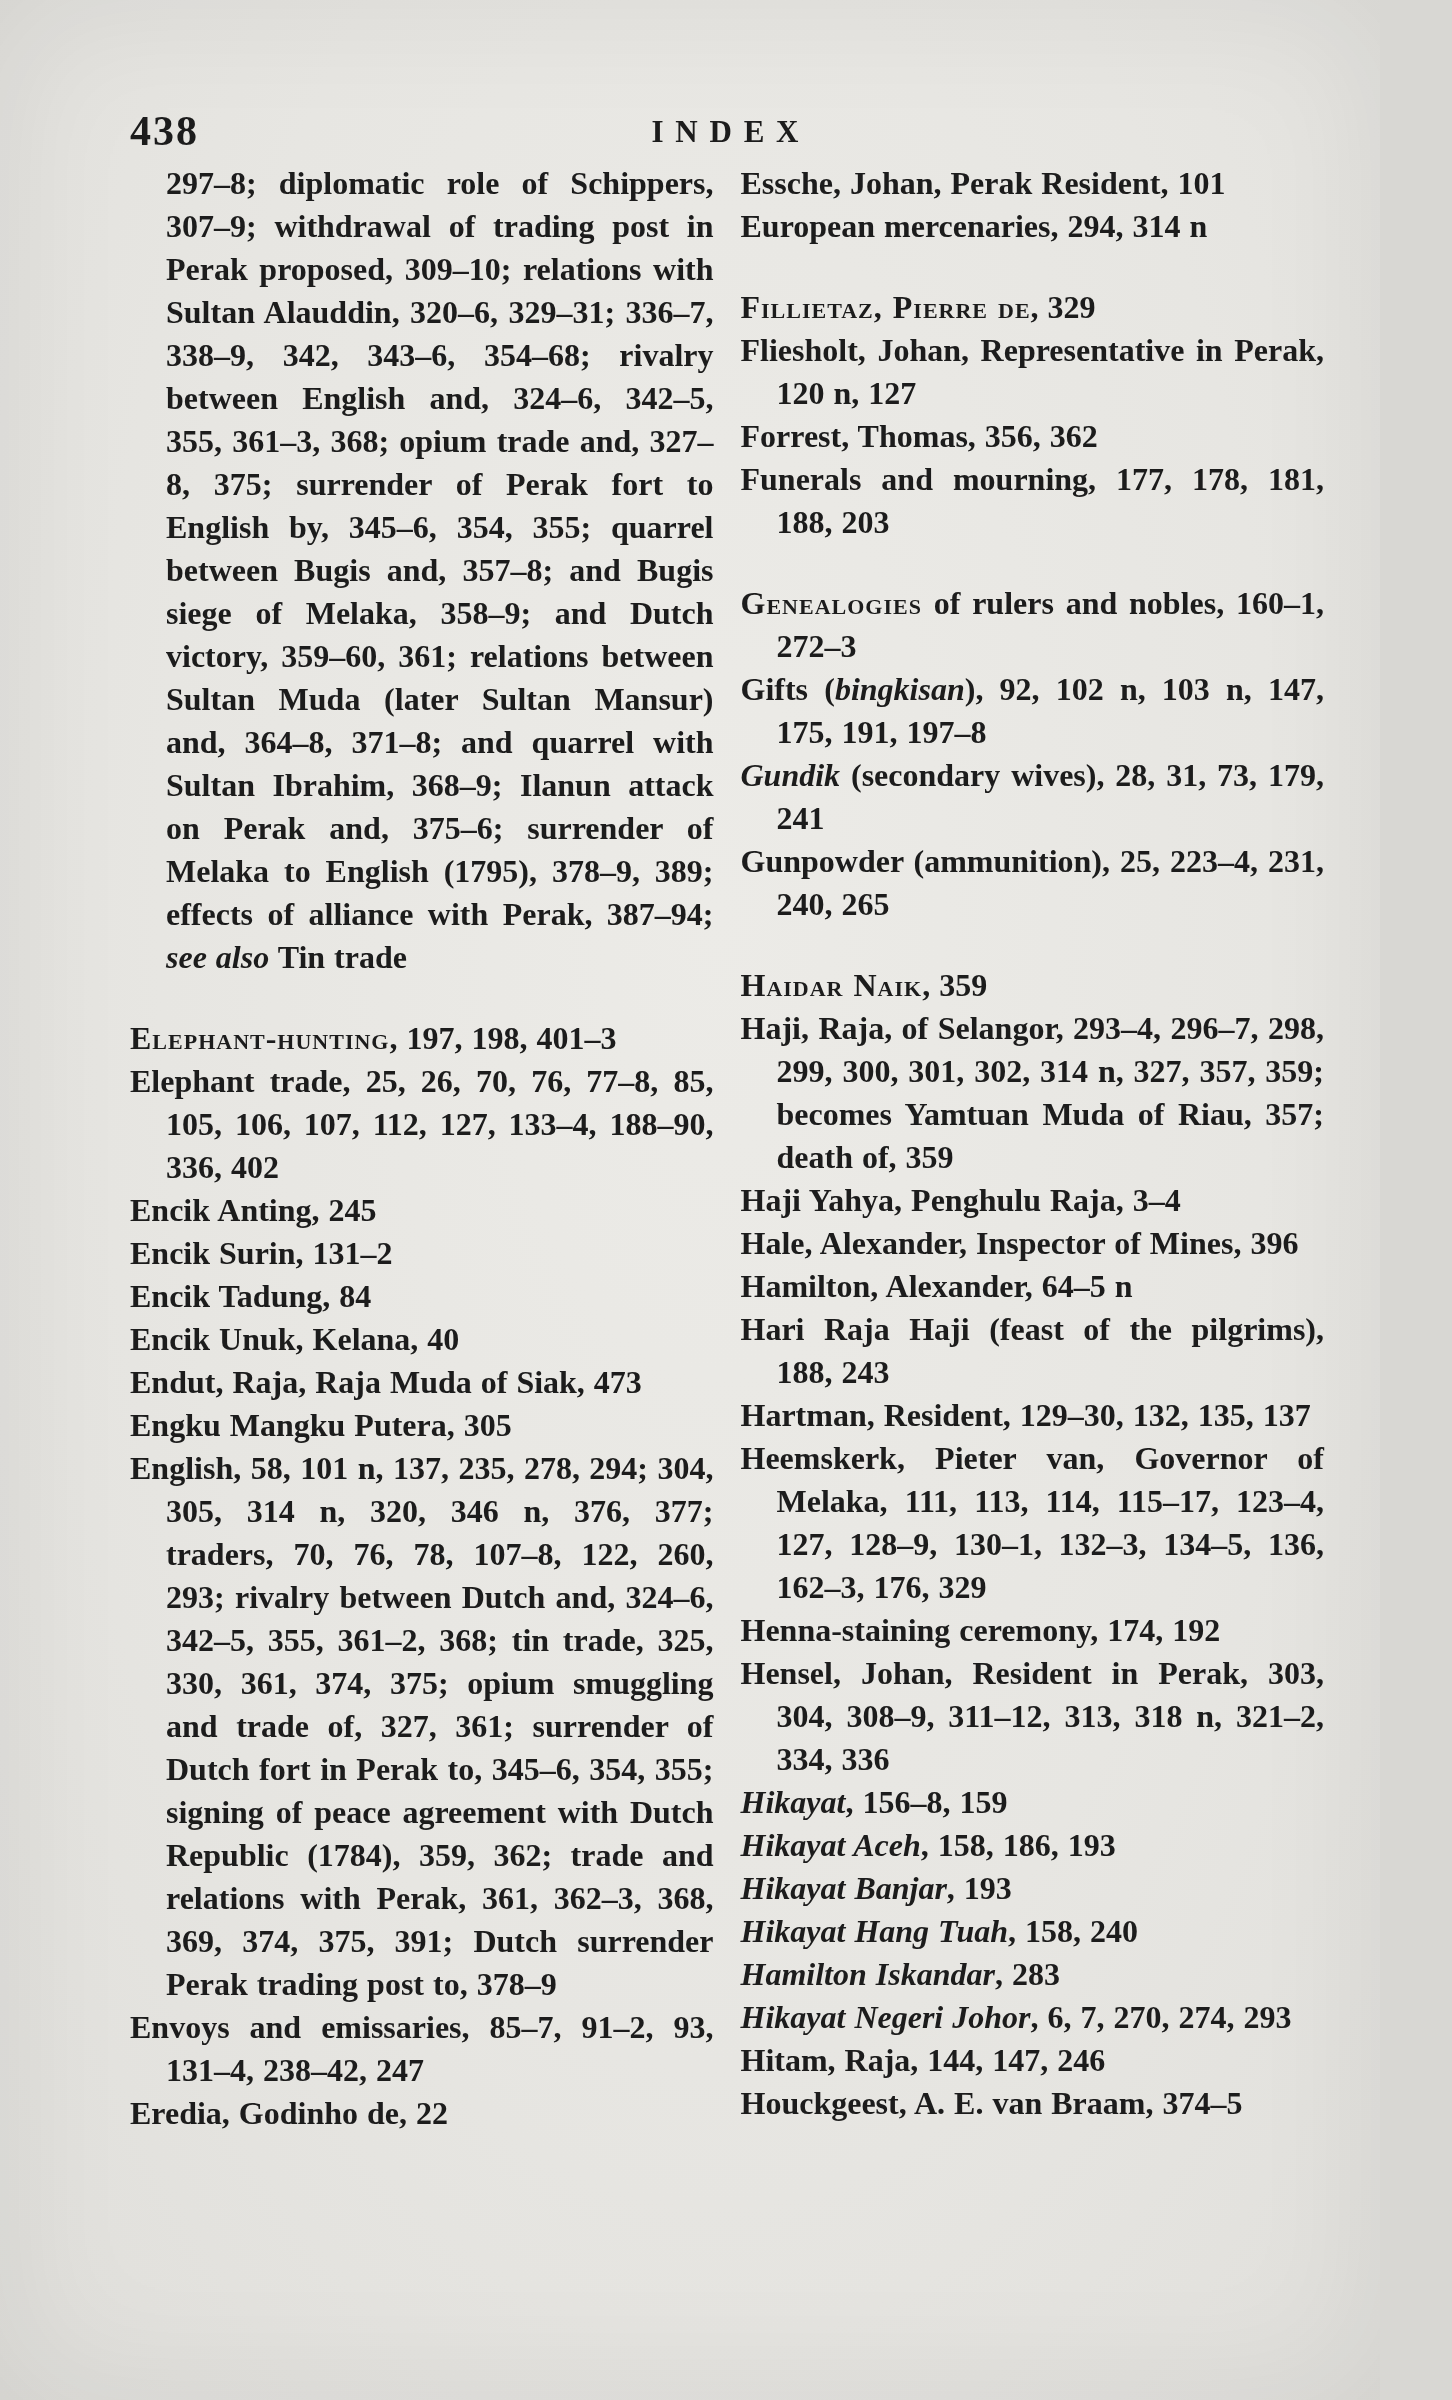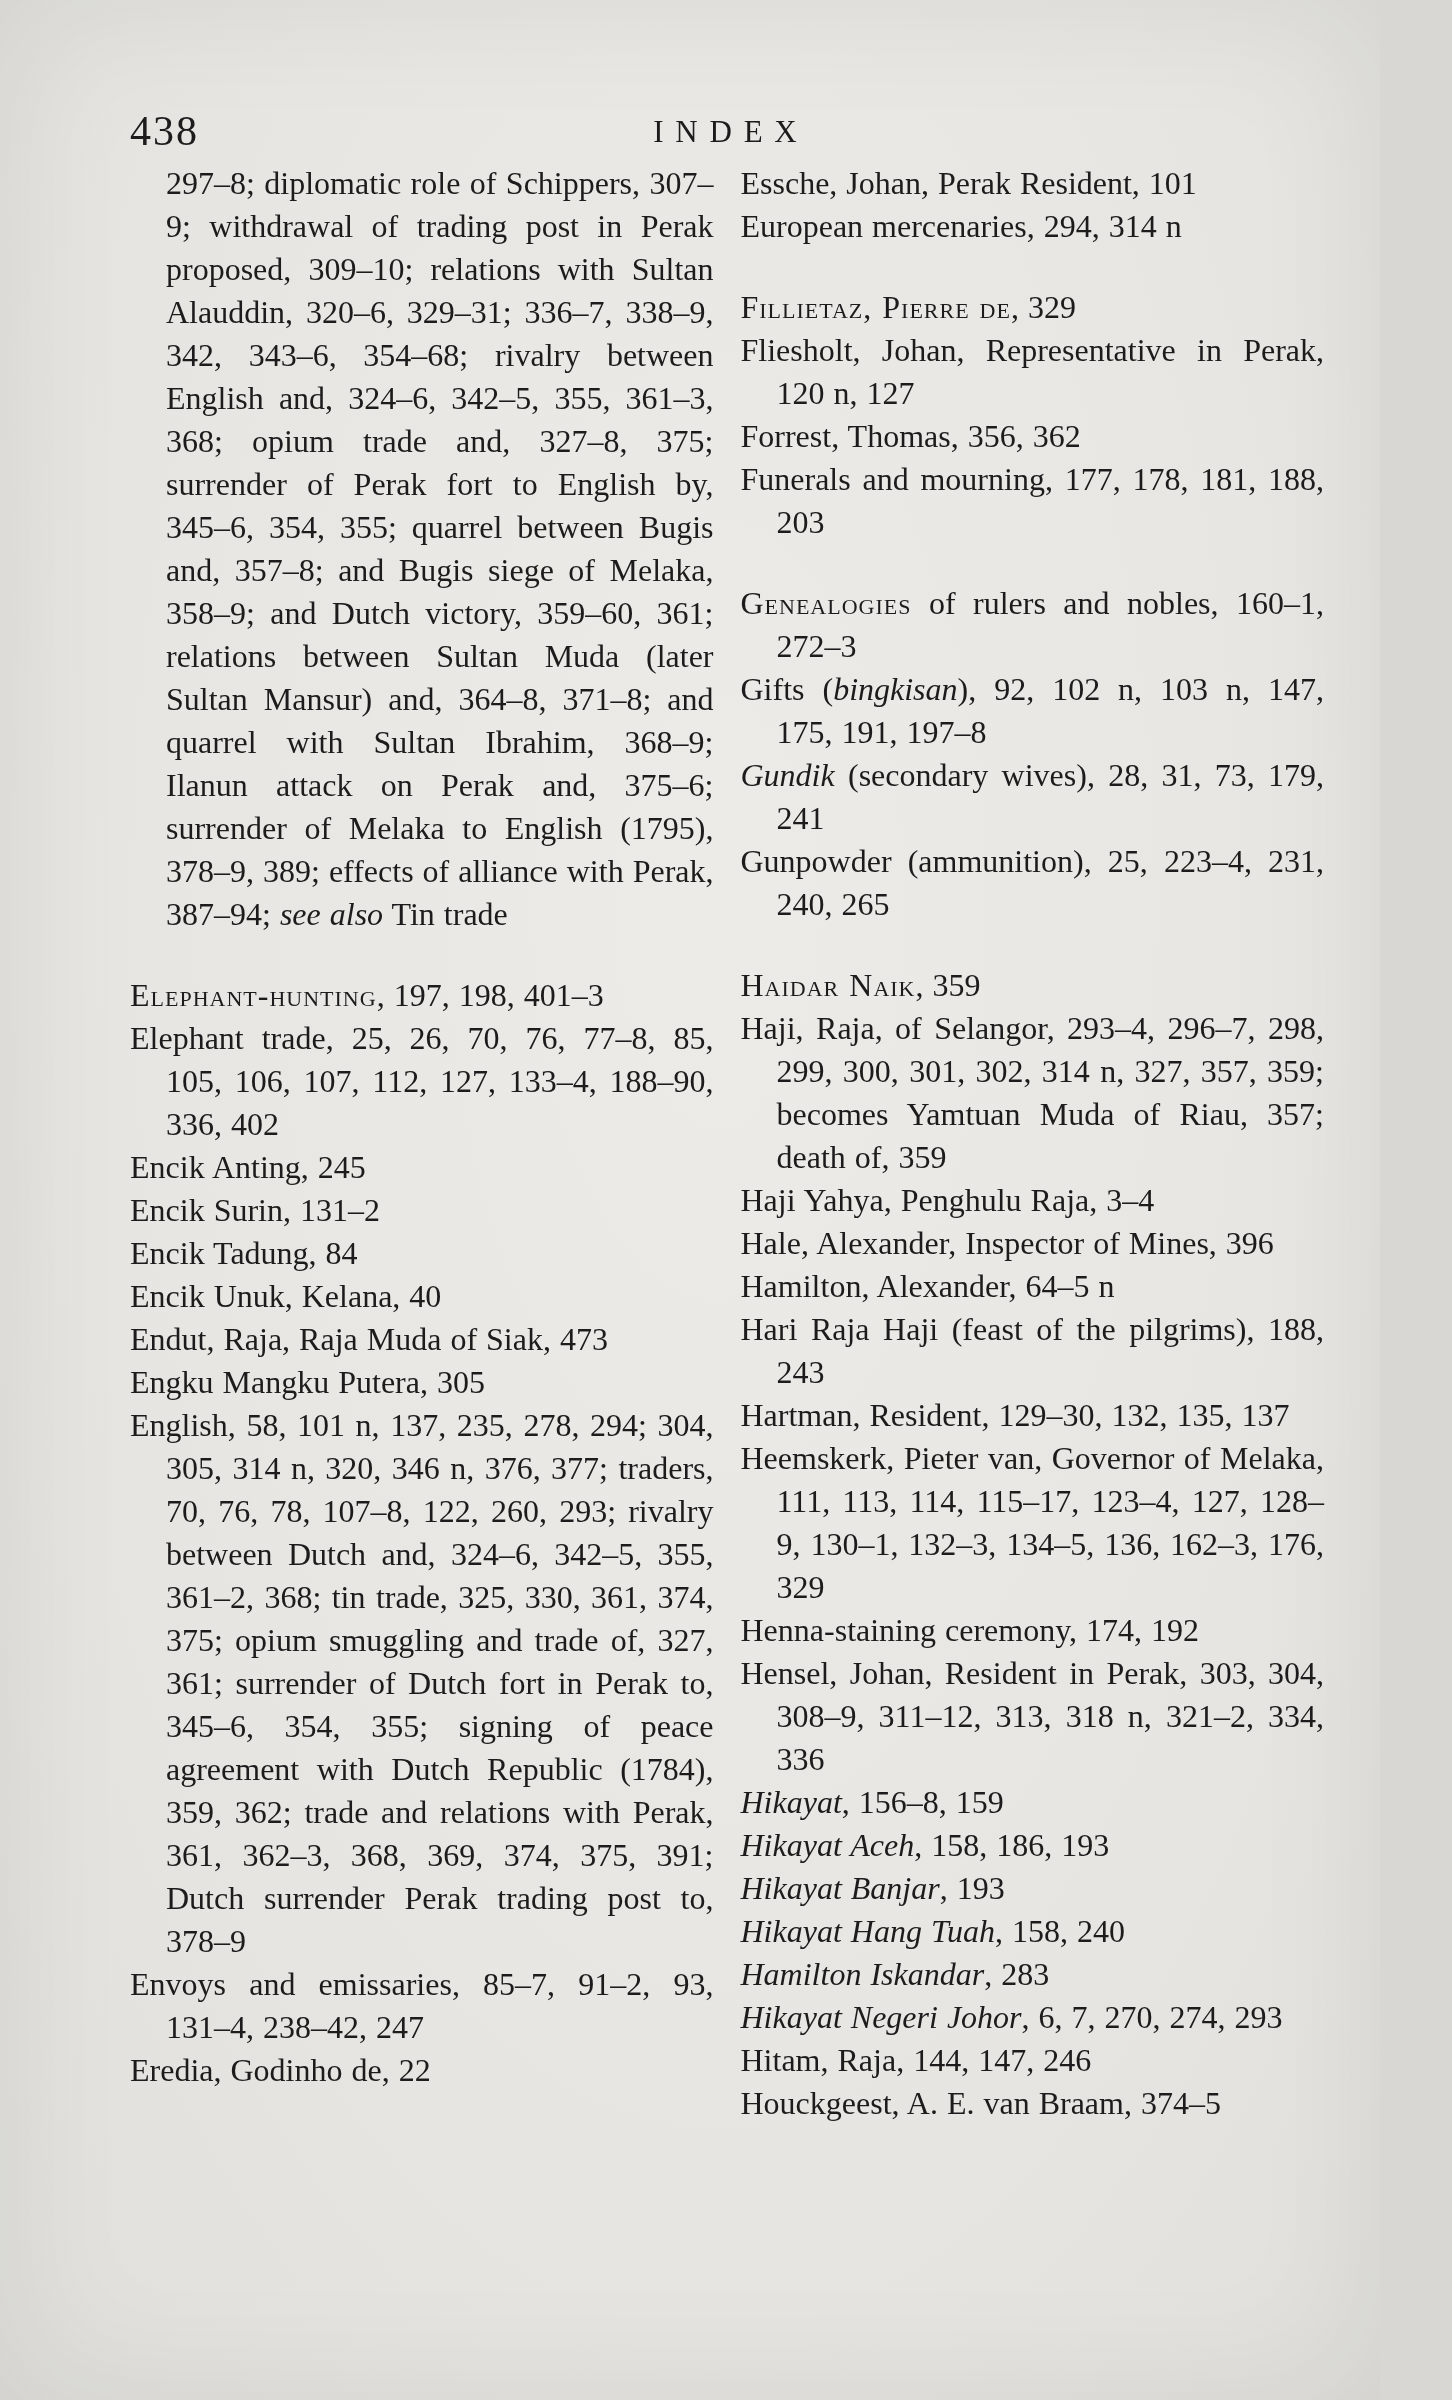--- a/index.html
+++ b/index.html
@@ -9,20 +9,21 @@
     font-family: "Liberation Serif", "DejaVu Serif", serif;
   }
   .page {
     position: relative;
     width: 1380px; height: 2400px;
     background:
       radial-gradient(ellipse at 52% 38%, #ecebe7 0%, #e7e6e2 55%, #e0dfdb 100%);
     box-shadow: inset 0 0 140px rgba(0,0,0,0.07);
     color: #1c1c1c;
     overflow: hidden;
+    font-weight: bold;
   }
   .header-row {
     position: absolute;
     top: 106px; left: 130px; right: 60px;
     height: 56px;
   }
   .page-number {
     position: absolute; left: 0; top: 0;
     font-size: 42px; line-height: 50px; letter-spacing: 2px;
   }

